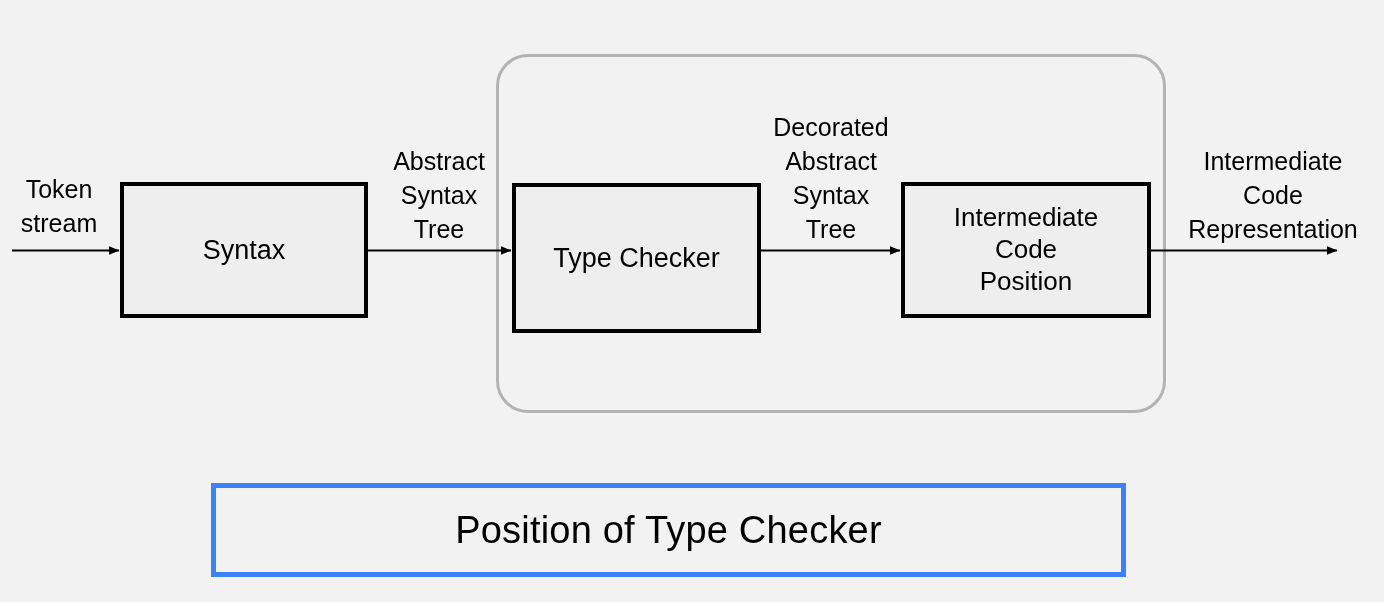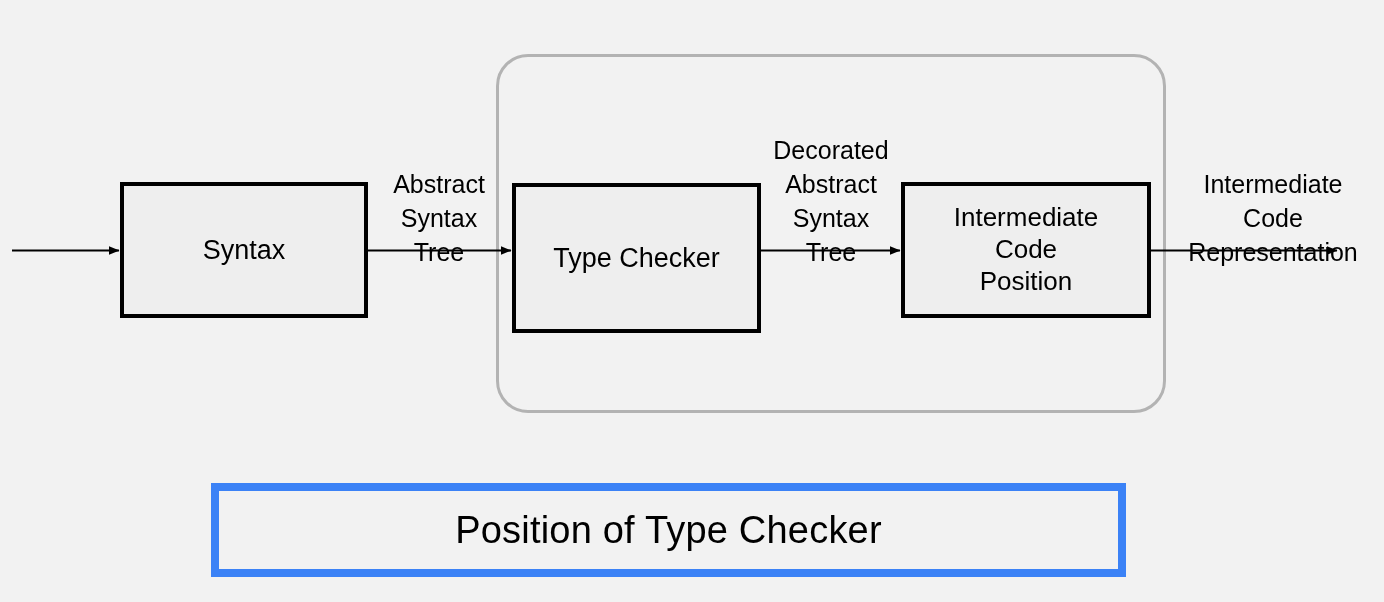--- a/index.html
+++ b/index.html
@@ -64,36 +64,35 @@
   #box-icg .proc-label { font-size: 26px; }
 
   
   .edge-label {
     position: absolute;
     text-align: center;
     font-size: 25px;
     line-height: 34px;
     color: #000000;
     white-space: nowrap;
-    margin-top: 23px;
   }
   #lbl-token   { left: 0px;    top: 172px; width: 118px; }
   #lbl-ast     { left: 372px;  top: 144px; width: 134px; }
   #lbl-dast    { left: 748px;  top: 110px; width: 166px; }
   #lbl-icr     { left: 1162px; top: 144px; width: 222px; }
 
   
   #caption-box {
     position: absolute;
     left: 211px;
     top: 483px;
     width: 915px;
     height: 94px;
     background: #f2f2f2;
-    border: 8px solid #3b82f6;
+    border: 5px solid #3b82f6;
     box-sizing: border-box;
     display: flex;
     align-items: center;
     justify-content: center;
   }
   #caption-text {
     font-size: 38px;
     color: #000000;
     letter-spacing: 0.2px;
   }
@@ -110,20 +109,24 @@
       <marker id="arrowhead" markerWidth="11" markerHeight="9" refX="10.5" refY="4.5" orient="auto" markerUnits="userSpaceOnUse">
         <path d="M0,0 L11,4.5 L0,9 z" fill="#000000"></path>
       </marker>
     </defs>
     <line x1="12" y1="250.5" x2="119" y2="250.5" stroke="#000000" stroke-width="2.2" marker-end="url(#arrowhead)"></line>
     <line x1="368" y1="250.5" x2="511" y2="250.5" stroke="#000000" stroke-width="2.2" marker-end="url(#arrowhead)"></line>
     <line x1="761" y1="250.5" x2="900" y2="250.5" stroke="#000000" stroke-width="2.2" marker-end="url(#arrowhead)"></line>
     <line x1="1151" y1="250.5" x2="1337" y2="250.5" stroke="#000000" stroke-width="2.2" marker-end="url(#arrowhead)"></line>
   </svg>
 
+  <div class="edge-label" id="lbl-token">
+    <div>Token</div>
+    <div>stream</div>
+  </div>
 
   <div class="proc-box" id="box-parser">
     <div class="proc-label">Syntax</div>
   </div>
 
   <div class="edge-label" id="lbl-ast">
     <div>Abstract</div>
     <div>Syntax</div>
     <div>Tree</div>
   </div>

